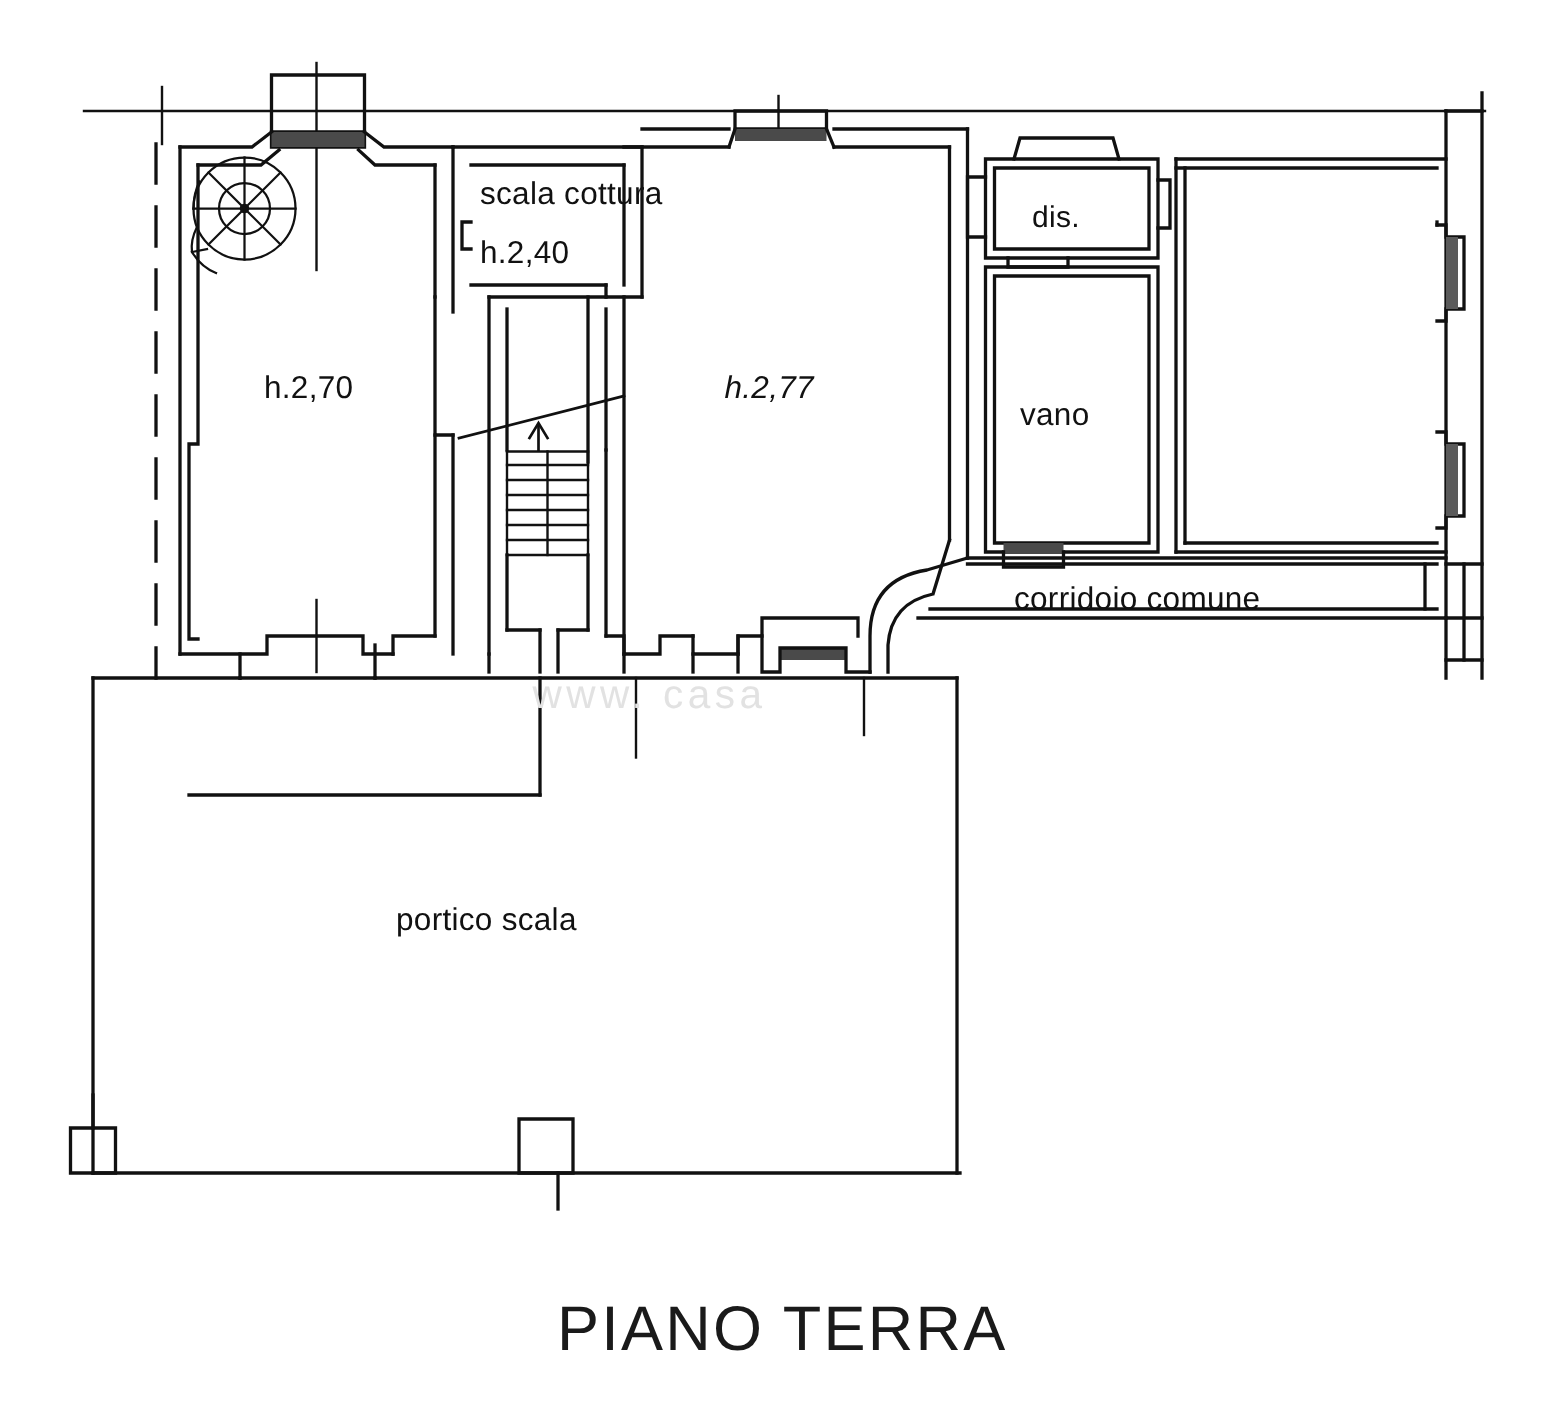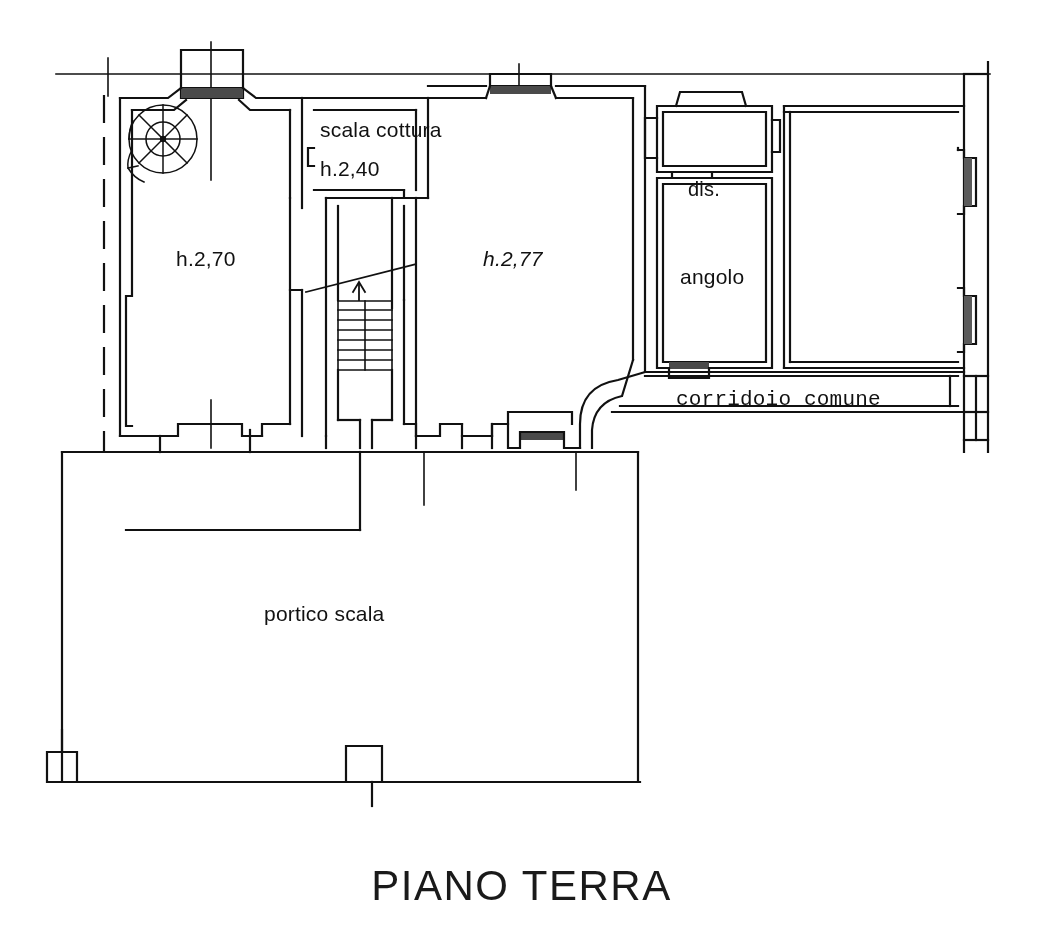--- a/index.html
+++ b/index.html
@@ -28,21 +28,21 @@
     height: 935px;
   }
   .plan-label {
     position: absolute;
     font-family: "Liberation Sans", sans-serif;
     color: #111111;
     white-space: nowrap;
     letter-spacing: 0.2px;
   }
   .lbl-room { font-size: 21px; }
-  .lbl-small { font-size: 20px; margin-top: 44px; }
+  .lbl-small { font-size: 20px; }
   .sheet-title {
     position: absolute;
     left: 0;
     top: 862px;
     width: 1043px;
     text-align: center;
     font-size: 42px;
     letter-spacing: 1.5px;
     color: #1a1a1a;
     font-family: "Liberation Sans", sans-serif;
@@ -301,23 +301,24 @@
   <div class="plan-label lbl-room" style="left:176px; top:247px;text-align:right;">h.2,70</div>
 
   <div class="plan-label lbl-room" style="left:320px; top:118px;">scala cottura</div>
 
   <div class="plan-label lbl-room" style="left:320px; top:157px;">h.2,40</div>
 
   <div class="plan-label lbl-room" style="left:483px; top:247px;font-style:italic;">h.2,77</div>
 
   <div class="plan-label lbl-small" style="left:688px; top:134px;">dis.</div>
 
-  <div class="plan-label lbl-room" style="left:680px; top:265px;">angolo</div>
-
-  <div class="plan-label lbl-room" style="left:676px; top:388px;font-family:Liberation Mono, monospace;">corridoio comune</div>
+  <div class="plan-label lbl-room" style="left:680px; top:265px;">vano</div>
+
+  <div class="plan-label lbl-room" style="left:676px; top:388px;">corridoio comune</div>
 
 
   <div class="plan-label lbl-room" style="left:264px; top:602px;">portico scala</div>
 
+  <div class="watermark">www.   casa</div>
 
   <div class="sheet-title">PIANO TERRA</div>
 
 </div>
 
 </body></html>

